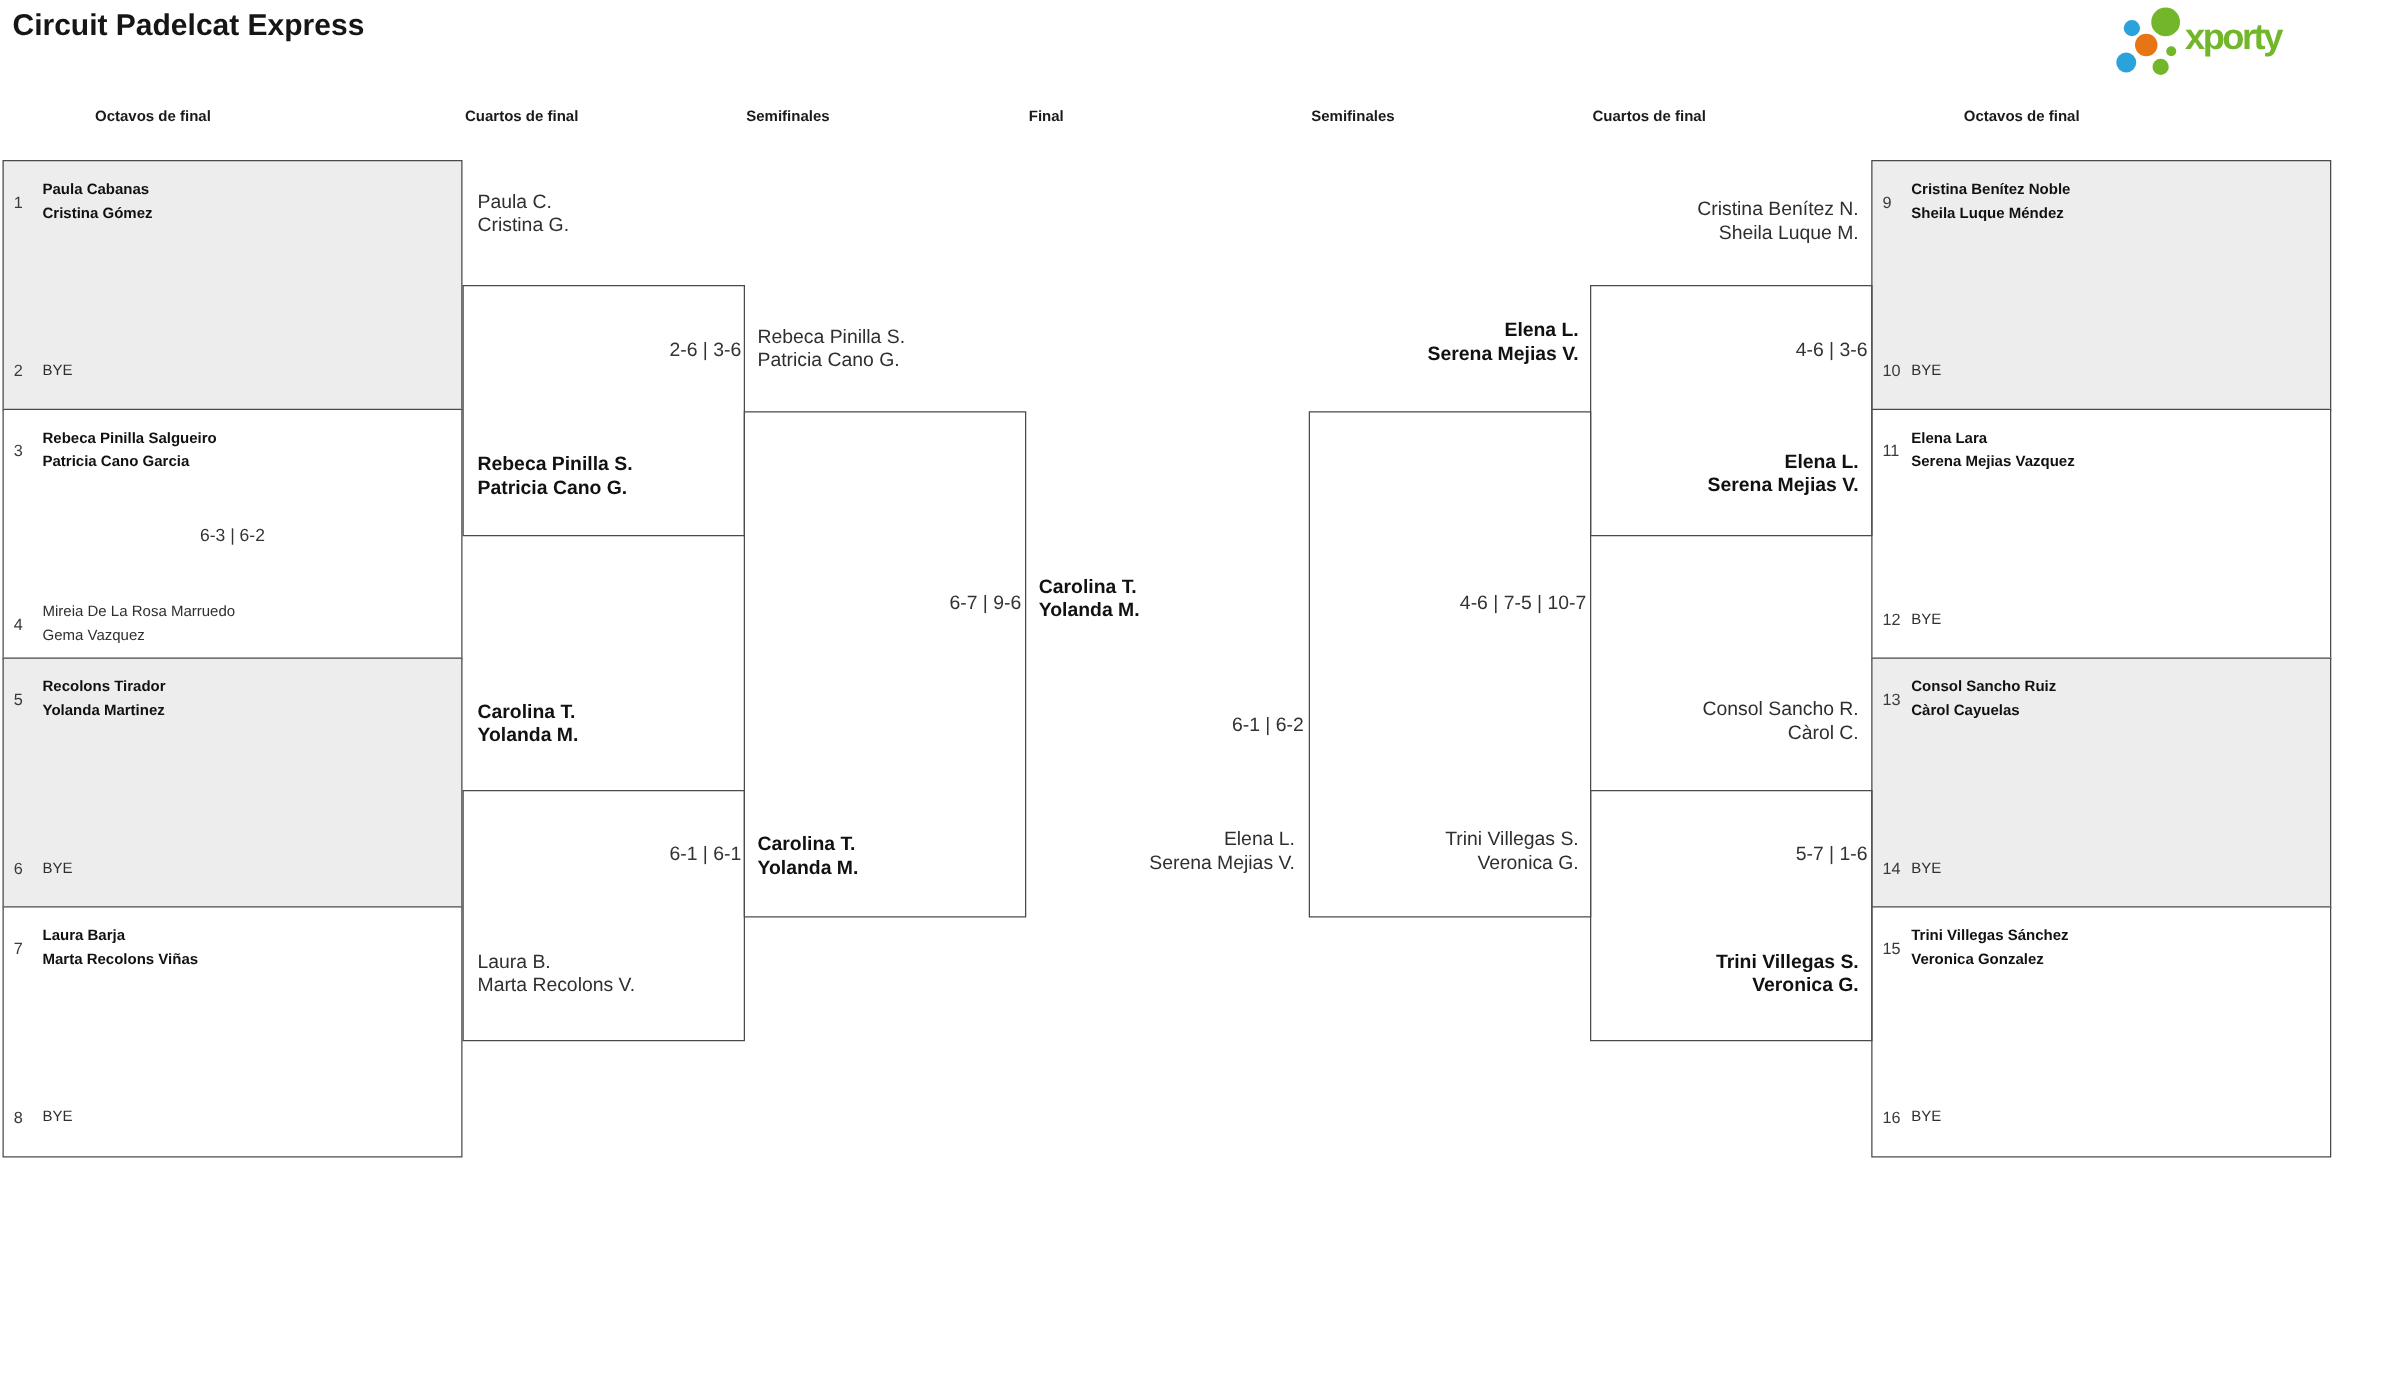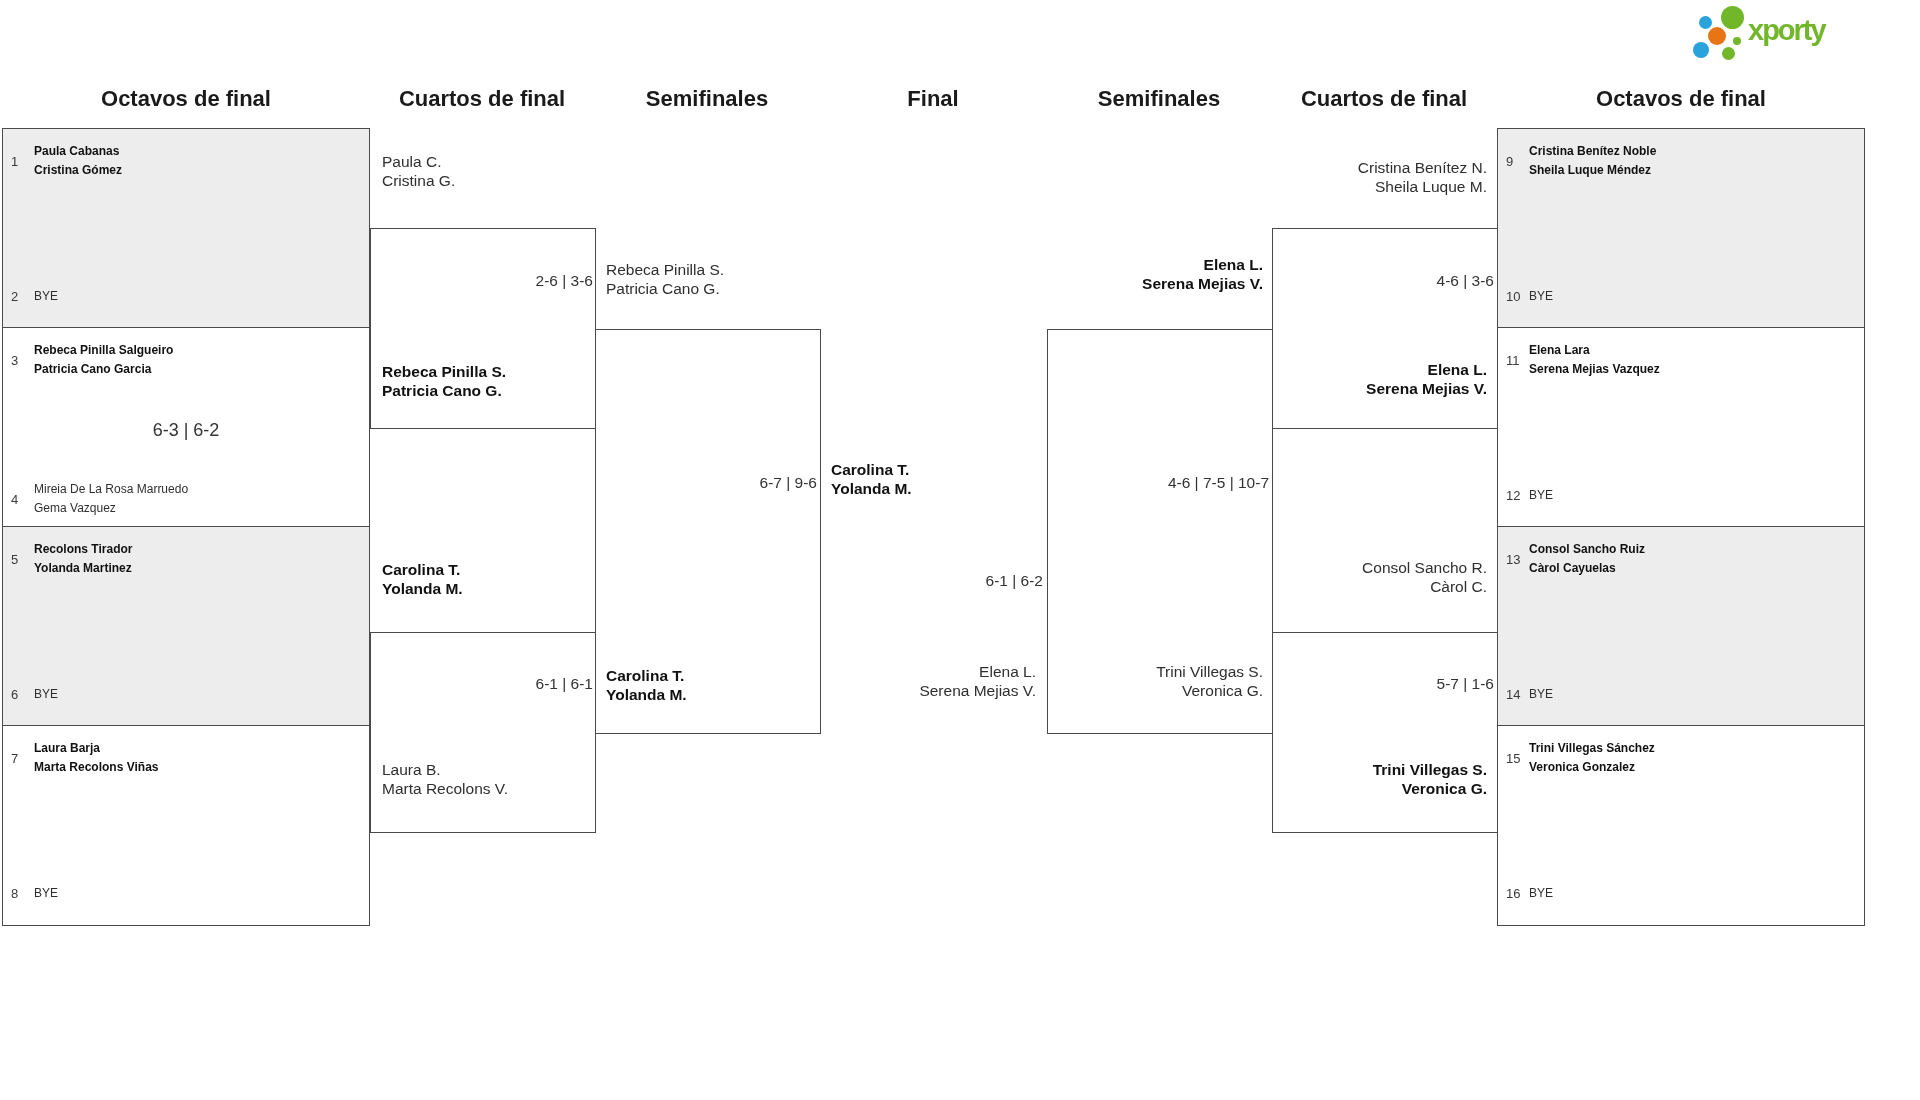--- a/index.html
+++ b/index.html
@@ -16,36 +16,36 @@
   .dot.g1{left:33px;top:6px;width:23px;height:23px;background:#72b62a;}
   .dot.b1{left:11px;top:16px;width:13px;height:13px;background:#2aa2dc;}
   .dot.o1{left:20px;top:27px;width:18px;height:18px;background:#e87513;}
   .dot.g2{left:45px;top:37px;width:8px;height:8px;background:#72b62a;}
   .dot.b2{left:5px;top:42px;width:16px;height:16px;background:#2aa2dc;}
   .dot.g3{left:34px;top:47px;width:13px;height:13px;background:#72b62a;}
   .wordmark{position:absolute;left:60px;top:4px;font-size:29px;line-height:52px;
             font-weight:800;letter-spacing:-2px;color:#72b62a;}
 
   
-  .round-header{position:absolute;top:86px;width:220px;text-align:center;
-                font-size:22px;font-weight:600;color:#1a1a1a;}
+  .round-header{position:absolute;top:86px;width:220px;text-align:left;
+                font-size:12px;font-weight:600;color:#1a1a1a;}
 
   
   .r16-box{position:absolute;width:368px;height:201px;border:1px solid #4a4a4a;
            box-sizing:border-box;background:#fff;}
   .r16-box.shaded{background:#ededed;}
   .slot{position:absolute;left:8px;display:flex;align-items:center;gap:6px;}
   .slot.top{top:13px;}
   .slot.bottom{bottom:9px;}
   .slot.bottom.bye{bottom:22px;}
   .seed{font-size:13px;color:#3a3a3a;min-width:17px;}
   .team-lines{font-size:12px;line-height:19px;color:#2f2f2f;font-weight:400;}
   .team-lines[data-winner="true"]{font-weight:700;color:#111;}
   .box-score{position:absolute;top:92px;left:0;width:100%;text-align:center;
-             font-size:18px;color:#333;}
+             font-size:14px;color:#333;}
 
   
   .match-box{position:absolute;border:1px solid #4a4a4a;box-sizing:border-box;background:transparent;}
   .qf-lt{left:370px;top:228px;width:226px;height:201px;}
   .qf-lb{left:370px;top:632px;width:226px;height:201px;}
   .qf-rt{left:1272px;top:228px;width:226px;height:201px;}
   .qf-rb{left:1272px;top:632px;width:226px;height:201px;}
   .sf-l{left:595px;top:329px;width:226px;height:405px;}
   .sf-r{left:1047px;top:329px;width:226px;height:405px;}
 
@@ -54,20 +54,21 @@
   .label.right{text-align:right;width:200px;}
   .label[data-winner="true"]{font-weight:700;color:#111;}
   .score{position:absolute;width:220px;text-align:right;font-size:15.5px;color:#333;}
 </style>
 </head>
 <body>
 
 <div id="canvas">
 
   <div class="title">
+    <div>Circuit Padelcat Express</div>
   </div>
 
   <div class="logo">
     <span class="dot g1"></span>
     <span class="dot b1"></span>
     <span class="dot o1"></span>
     <span class="dot g2"></span>
     <span class="dot b2"></span>
     <span class="dot g3"></span>
     <span class="wordmark">xporty</span>

